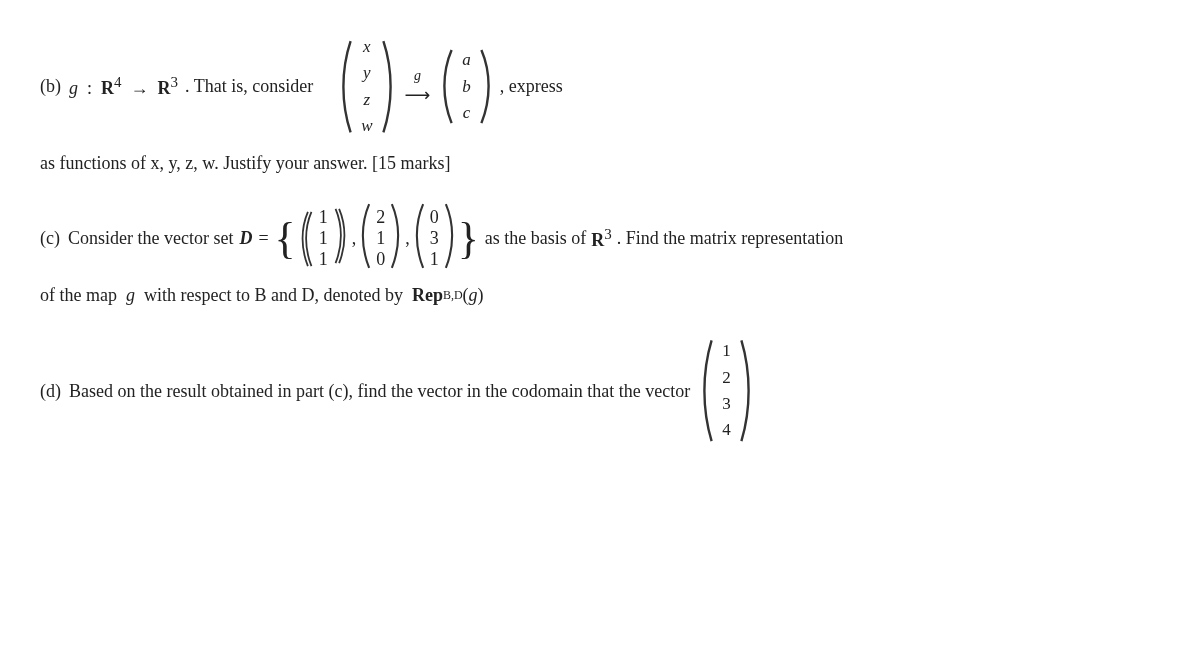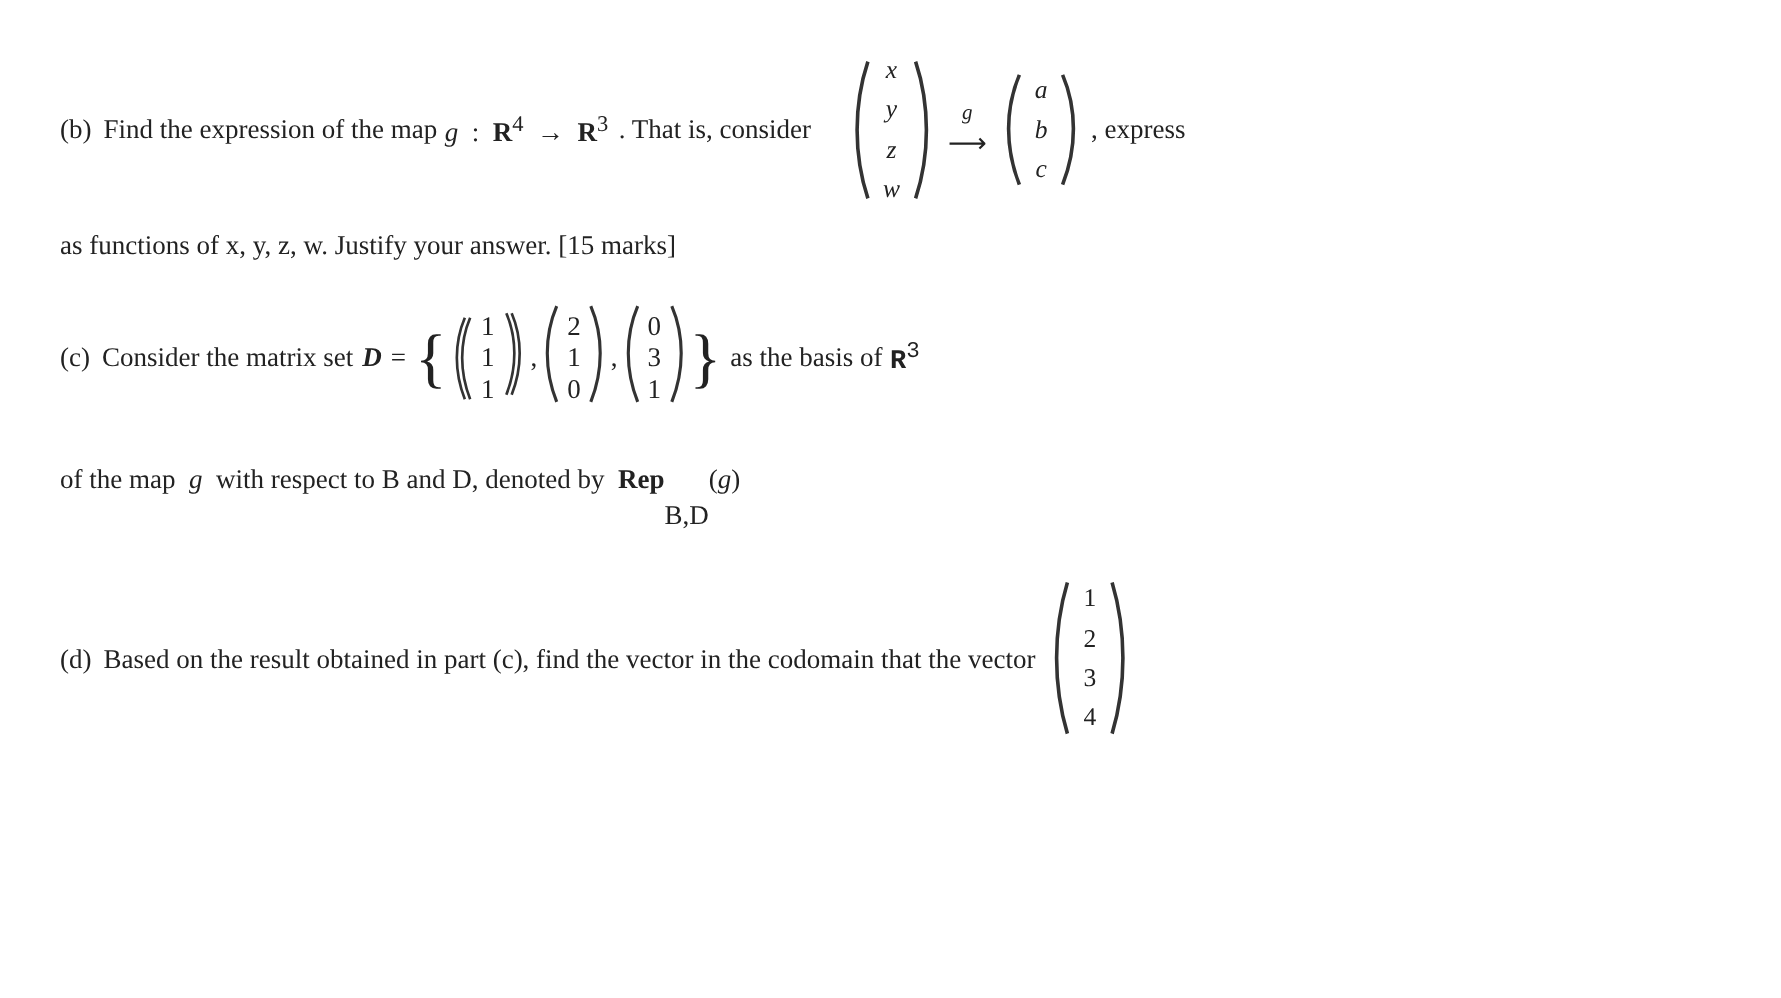--- a/index.html
+++ b/index.html
@@ -55,21 +55,20 @@
       line-height: 1.55;
     }
   </style>
 </head>
 <body>
 
 <div class="section">
   <div class="map-line">
 
     <span style="margin-right:8px;">(b)</span>
-    <span style="margin-right:5px;">Find the expression of the map</span>
 
     <span style="margin-right:3px;">
       <span class="italic">g</span>
       &nbsp;:&nbsp;
       <span><strong>R</strong><sup>4</sup></span>
       &nbsp;→&nbsp;
       <span><strong>R</strong><sup>3</sup></span>
     </span>
     <span style="margin-left:4px; margin-right:24px;">. That is, consider</span>
 
@@ -119,21 +118,21 @@
   </div>
 
   <div style="margin-top:4px;">
     <span>as functions of x, y, z, w. Justify your answer. [15 marks]</span>
   </div>
 </div>
 
 <div class="section">
   <div class="map-line" style="align-items:center; flex-wrap:wrap;">
     <span style="margin-right:8px;">(c)</span>
-    <span style="margin-right:6px;">Consider the matrix set</span>
+    <span style="margin-right:6px;">Consider the vector set</span>
     <span class="italic bold" style="margin-right:6px;">D</span>
     <span style="margin-right:6px;">=</span>
 
     <span style="font-size:44px; line-height:1; margin-right:2px;">{</span>
 
     <span style="display:inline-flex; align-items:center; margin:0 1px;">
       <span style="position:relative; display:inline-flex; align-items:center;">
         <svg viewBox="0 0 18 65" width="16" height="68">
           <path d="M14,2 Q8,16 8,32 Q8,48 14,63" fill="none" stroke="#333" stroke-width="2"></path>
           <path d="M10,2 Q4,16 4,32 Q4,48 10,63" fill="none" stroke="#333" stroke-width="2"></path>
@@ -188,31 +187,32 @@
       <span>
         <svg viewBox="0 0 10 65" width="12" height="68">
           <path d="M2,2 Q8,16 8,32 Q8,48 2,63" fill="none" stroke="#333" stroke-width="2"></path>
         </svg>
       </span>
     </span>
 
     <span style="font-size:44px; line-height:1; margin-left:2px; margin-right:6px;">}</span>
 
     <span style="margin-right:5px;">as the basis of</span>
-    <span style="margin-right:5px;font-family:Liberation Mono, monospace;"><strong>R</strong><sup>3</sup></span>
+    <span style="margin-right:5px;"><strong>R</strong><sup>3</sup></span>
+    <span>. Find the matrix representation</span>
   </div>
 
   <div style="margin-top:4px;">
     <span>of the map&nbsp;</span>
     <span class="italic">g</span>
     <span>&nbsp;with respect to B and D, denoted by&nbsp;</span>
     
     <span style="display:inline-flex; align-items:center;">
       <span class="bold">Rep</span>
-        <sub style="font-size:18px;margin-top:48px;">B,D</sub>
+        <sub style="font-size:12px;">B,D</sub>
       <span>(<span class="italic">g</span>)</span>
     </span>
   </div>
 </div>
 
 <div class="section">
   <div style="display:flex; align-items:center; flex-wrap:wrap;">
     <span style="margin-right:8px;">(d)</span>
     <span style="margin-right:6px;">Based on the result obtained in part (c), find the vector in the codomain that the vector</span>
 

